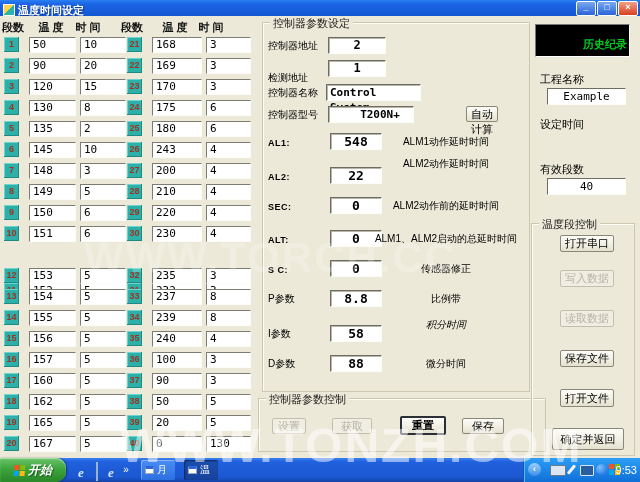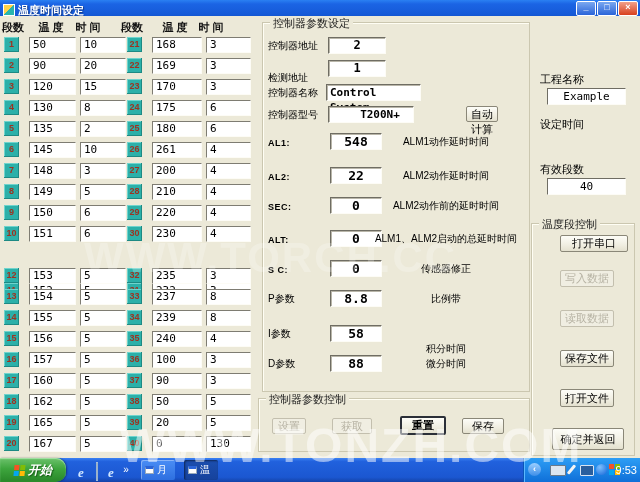--- a/index.html
+++ b/index.html
@@ -176,21 +176,21 @@
             <span class="tb c-m1">2</span>
             <span class="badge c-b2">25</span>
             <span class="tb c-t2">180</span>
             <span class="tb c-m2">6</span>
           </div>
           <div class="trow" style="top: 126px;">
             <span class="badge c-b1">6</span>
             <span class="tb c-t1">145</span>
             <span class="tb c-m1">10</span>
             <span class="badge c-b2">26</span>
-            <span class="tb c-t2">261</span>
+            <span class="tb c-t2">243</span>
             <span class="tb c-m2">4</span>
           </div>
           <div class="trow" style="top: 147px;">
             <span class="badge c-b1">7</span>
             <span class="tb c-t1">148</span>
             <span class="tb c-m1">3</span>
             <span class="badge c-b2">27</span>
             <span class="tb c-t2">200</span>
             <span class="tb c-m2">4</span>
           </div>
@@ -310,63 +310,66 @@
           <span class="fbox sm" style="top: 44px;">1</span>
           <span class="flabel" style="top: 70px;">控制器名称</span>
           <span class="fbox nm" style="top: 68px;">Control System</span>
           <span class="flabel" style="top: 92px;">控制器型号</span>
           <span class="fbox md" style="top: 90px;">T200N+</span>
           <span class="flabel lat" style="top: 119px;">AL1:</span>
           <span class="fbox pv" style="top: 117px;">548</span>
           <span class="fdesc" style="top: 119px;">ALM1动作延时时间</span>
           <span class="flabel lat" style="top: 153px;">AL2:</span>
           <span class="fbox pv" style="top: 151px;">22</span>
-          <span class="fdesc" style="top: 153px;">ALM2动作延时时间</span>
+          <span class="fdesc" style="top: 141px;">ALM2动作延时时间</span>
           <span class="flabel lat" style="top: 183px;">SEC:</span>
           <span class="fbox pv" style="top: 181px;">0</span>
           <span class="fdesc" style="top: 183px;">ALM2动作前的延时时间</span>
           <span class="flabel lat" style="top: 216px;">ALT:</span>
           <span class="fbox pv" style="top: 214px;">0</span>
           <span class="fdesc" style="top: 216px;">ALM1、ALM2启动的总延时时间</span>
           <span class="flabel lat" style="top: 246px;">S C:</span>
           <span class="fbox pv" style="top: 244px;">0</span>
           <span class="fdesc" style="top: 246px;">传感器修正</span>
           <span class="flabel" style="top: 276px;">P参数</span>
           <span class="fbox pv" style="top: 274px;">8.8</span>
           <span class="fdesc" style="top: 276px;">比例带</span>
           <span class="flabel" style="top: 311px;">I参数</span>
           <span class="fbox pv" style="top: 309px;">58</span>
-          <span class="fdesc" style="top: 326px;">积分时间</span>
+          <span class="fdesc" style="top: 302px; font-style: italic;">积分时间</span>
           <span class="flabel" style="top: 341px;">D参数</span>
           <span class="fbox pv" style="top: 339px;">88</span>
           <span class="fdesc" style="top: 341px;">微分时间</span>
         </div>
       <span class="btn" style="left:466px;top:90px;width:32px;">自动计算</span>
 
-      <div class="group" style="left:258px;top:382px;width:270px;height:52px;">
+      <div class="group" style="left:258px;top:382px;width:270px;height:52px;padding-left:16px;">
         <span class="glabel">控制器参数控制</span>
       </div>
       <div class="pbtns" style="position:absolute;left:0;top:400px;">
           <span class="btn dis" style="left: 272px; width: 34px;">设置</span>
           <span class="btn dis" style="left: 332px; width: 40px;">获取</span>
           <span class="btn def" style="left: 400px; width: 46px;">重置</span>
           <span class="btn" style="left: 462px; width: 42px;">保存</span>
         </div>
 
+      <div class="history">
+        <span>历史纪录</span>
+      </div>
       <span class="rlabel" style="top:56px;">工程名称</span>
       <span class="rbox" style="top:72px;">Example</span>
       <span class="rlabel" style="top:101px;">设定时间</span>
       <span class="rlabel" style="top:146px;">有效段数</span>
       <span class="rbox" style="top:162px;">40</span>
 
       <div class="group" style="left:531px;top:207px;width:102px;height:231px;">
         <span class="glabel">温度段控制</span>
       </div>
       <div>
-          <span class="btn rbtn" style="left: 560px; top: 219px; width: 68px; height: 17px; line-height: 15px;">打开串口</span>
+          <span class="btn rbtn" style="left: 560px; top: 219px; width: 54px; height: 17px; line-height: 15px;">打开串口</span>
           <span class="btn rbtn dis" style="left: 560px; top: 254px; width: 54px; height: 17px; line-height: 15px;">写入数据</span>
           <span class="btn rbtn dis" style="left: 560px; top: 294px; width: 54px; height: 17px; line-height: 15px;">读取数据</span>
           <span class="btn rbtn" style="left: 560px; top: 334px; width: 54px; height: 17px; line-height: 15px;">保存文件</span>
           <span class="btn rbtn" style="left: 560px; top: 373px; width: 54px; height: 18px; line-height: 16px;">打开文件</span>
           <span class="btn rbtn" style="left: 552px; top: 412px; width: 72px; height: 22px; line-height: 20px;">确定并返回</span>
         </div>
 
       <div class="wm mid">WWW.TORCH.CC</div>
     </div>
   </div>

